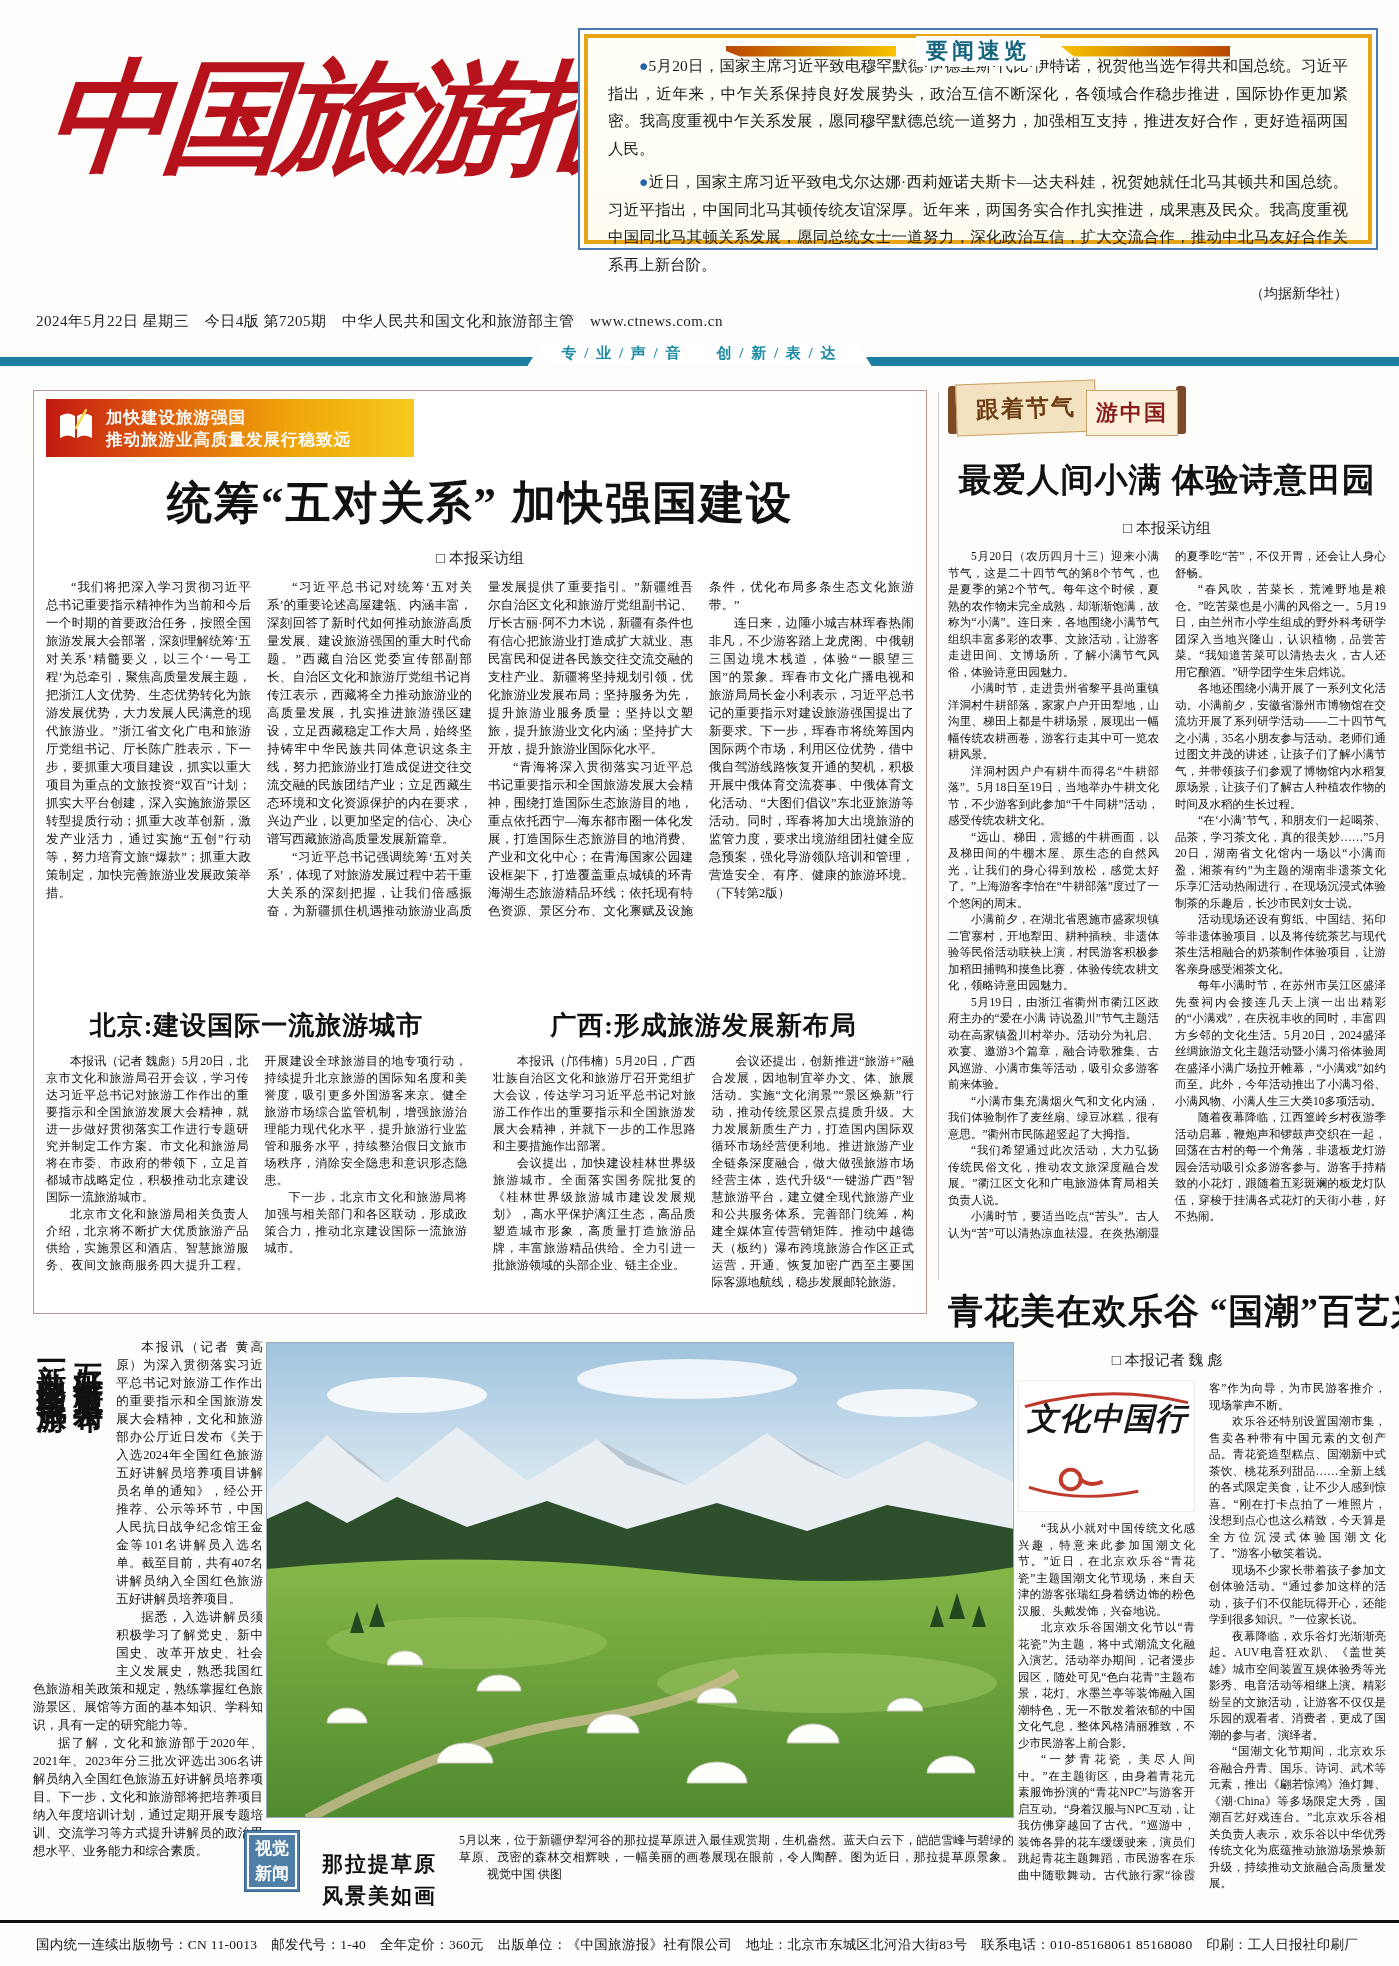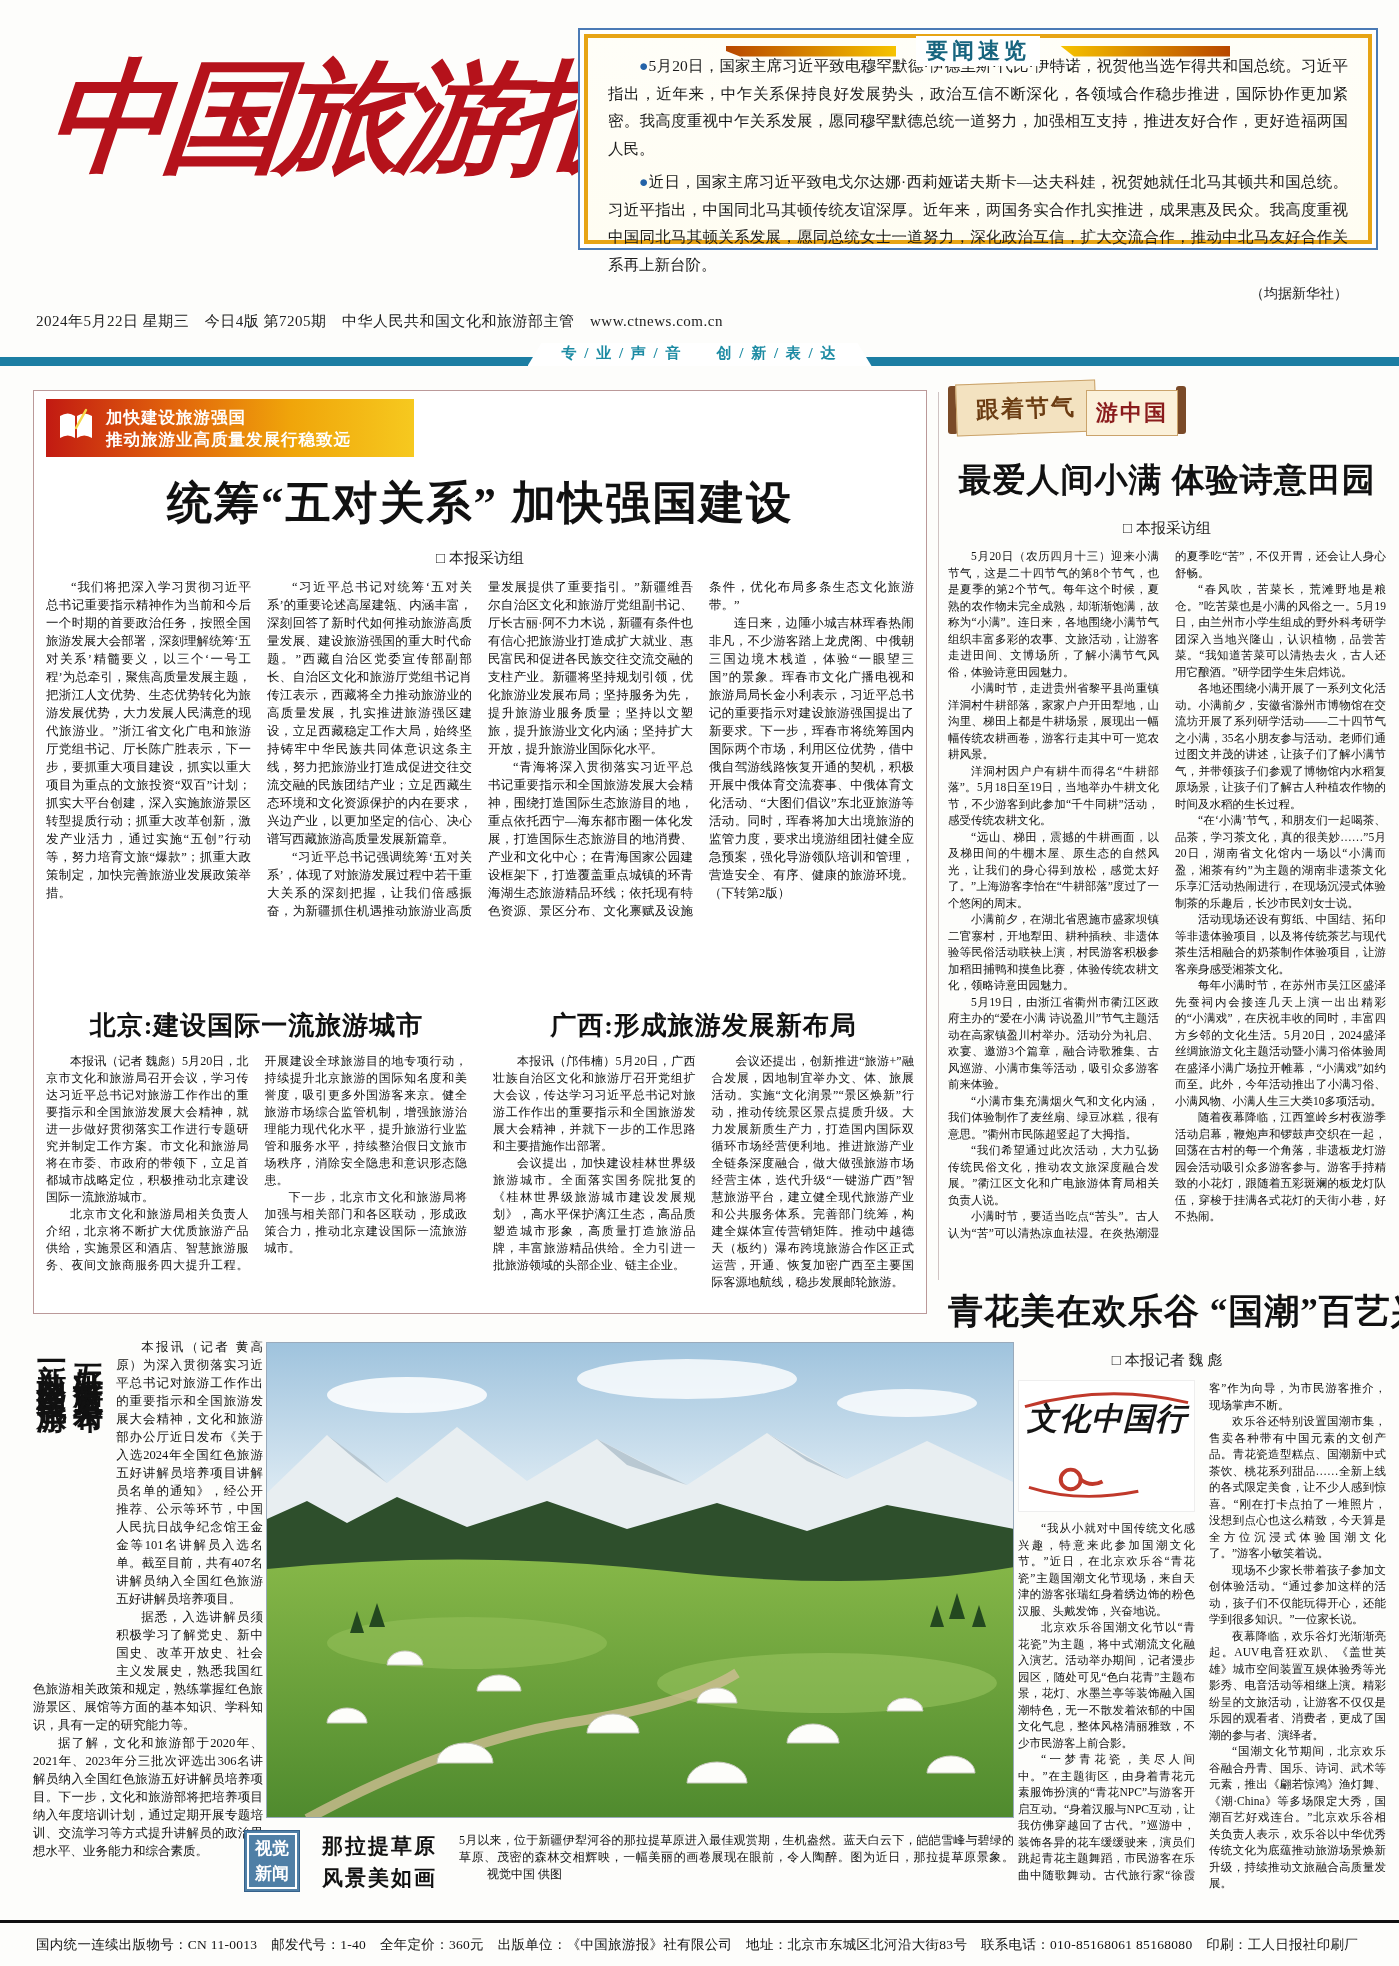--- a/index.html
+++ b/index.html
@@ -79,21 +79,21 @@
   .red-art{position:absolute;left:33px;top:1338px;width:230px;height:588px;overflow:hidden;}
   .v-title{float:left;writing-mode:vertical-lr;font-size:30px;font-weight:bold;
            height:332px;line-height:1.22;letter-spacing:5px;margin:2px 10px 6px 0;}
   .red-text{font-size:12.5px;line-height:18px;text-align:justify;}
   
   .photo{position:absolute;left:266px;top:1342px;width:748px;height:476px;border:1px solid #9ab;overflow:hidden;}
   .caption-row{position:absolute;left:244px;top:1830px;width:770px;display:flex;gap:22px;align-items:flex-start;}
   .vbadge{width:56px;height:62px;background:#4f7fa6;border:1px solid #35618a;outline:2px solid #fff;outline-offset:-5px;
           color:#fff;font-weight:bold;font-size:17px;line-height:1.5;display:flex;align-items:center;justify-content:center;
           text-align:left;font-family:"Liberation Sans",sans-serif;}
-  .cap-title{font-size:21px;font-weight:bold;line-height:1.5;letter-spacing:2px;white-space:nowrap;margin-top:1px;text-align:center;}
+  .cap-title{font-size:21px;font-weight:bold;line-height:1.5;letter-spacing:2px;white-space:nowrap;margin-top:19px;text-align:center;}
   .cap-text{flex:1;font-size:12px;line-height:17px;text-align:justify;margin-top:2px;}
   .cap-credit{display:inline-block;margin-left:28px;}
   
   .footer-rule{position:absolute;left:0;top:1920px;width:1399px;border-top:3px solid #101010;}
   .footer{position:absolute;left:36px;top:1936px;width:1330px;font-size:13.5px;color:#111;
           letter-spacing:.3px;white-space:nowrap;}
 </style>
 </head>
 <body>
 

